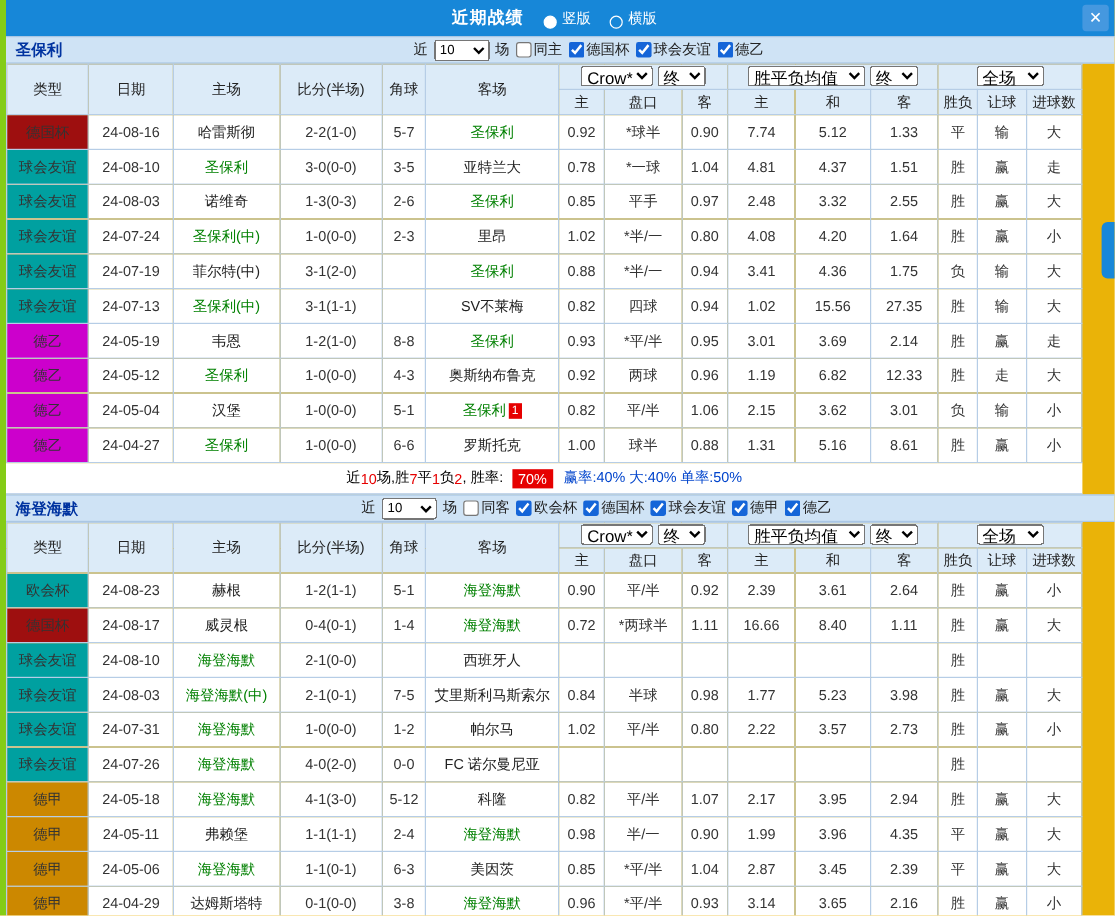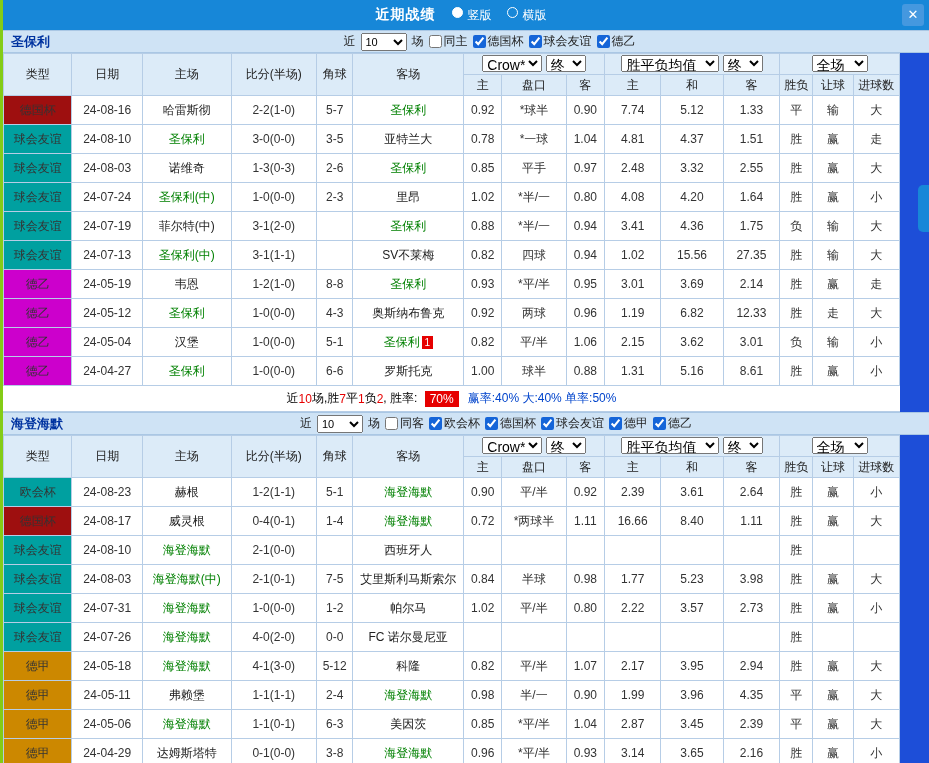--- a/index.html
+++ b/index.html
@@ -1,21 +1,21 @@
 <!DOCTYPE html>
 <html><head>
 <meta charset="utf-8">
 <style>
   html,body{margin:0;padding:0;background:#fff;}
   body{font-family:"Liberation Sans","DejaVu Sans",sans-serif;}
-  .window{width:929px;height:763px;position:relative;overflow:hidden;background:#1d4ed8;border-left:3px solid #84cc16;box-sizing:border-box;}
+  .window{width:929px;height:763px;position:relative;overflow:hidden;background:#eab308;border-left:5px solid #84cc16;box-sizing:border-box;}
 
   .titlebar{height:30px;background:#1787d8;display:flex;align-items:center;justify-content:center;position:relative;color:#fff;}
   .titlebar .title{font-weight:bold;font-size:14px;margin-right:16px;letter-spacing:1px;}
-  .radio-group{display:flex;align-items:flex-start;gap:5px;font-size:12px;}
+  .radio-group{display:flex;align-items:flex-end;gap:5px;font-size:12px;}
   .radio-dot{width:11px;height:11px;border:1px solid #fff;border-radius:50%;display:inline-block;box-sizing:border-box;cursor:pointer;}
   .radio-dot.selected{background:#fff;}
   .radio-label{margin-right:10px;cursor:pointer;}
   .close-btn{position:absolute;right:5px;top:4px;width:22px;height:22px;background:#4598df;color:#fff;font-size:13px;line-height:22px;text-align:center;border-radius:3px;cursor:pointer;}
 
   .section-bar{height:23px;background:#cfe3f5;border-top:1px solid #aac7e4;border-bottom:1px solid #aac7e4;display:flex;align-items:center;box-sizing:border-box;width:100%;}
   .team-name{color:#0033a0;font-weight:bold;font-size:13px;margin-left:8px;white-space:nowrap;}
   .filters{flex:1;display:flex;justify-content:center;align-items:center;gap:5px;font-size:12px;color:#222;}
   .filters select{font-size:11px;height:18px;width:46px;}
   .filters label{display:flex;align-items:center;gap:2px;cursor:pointer;white-space:nowrap;}

